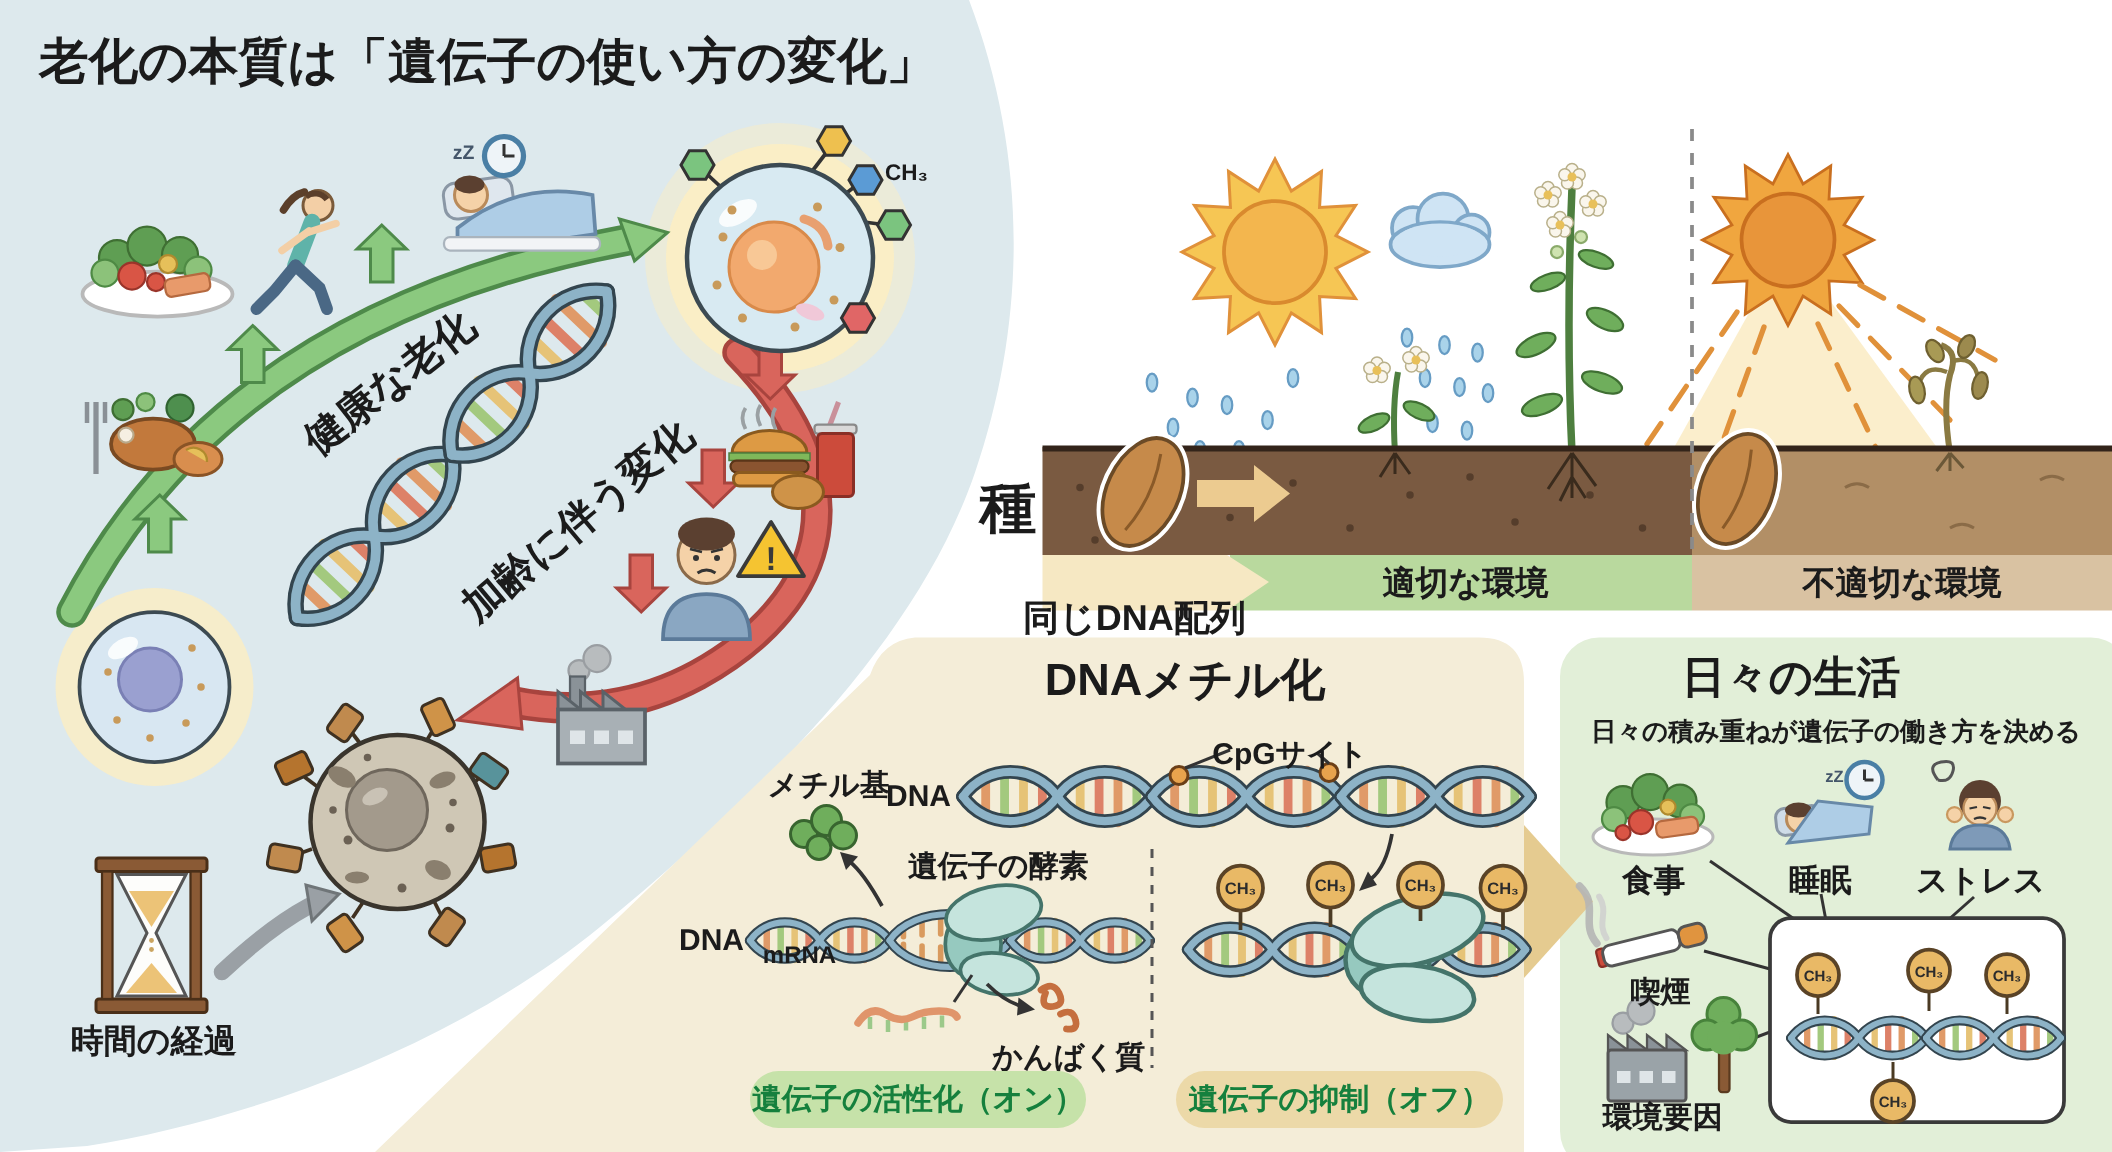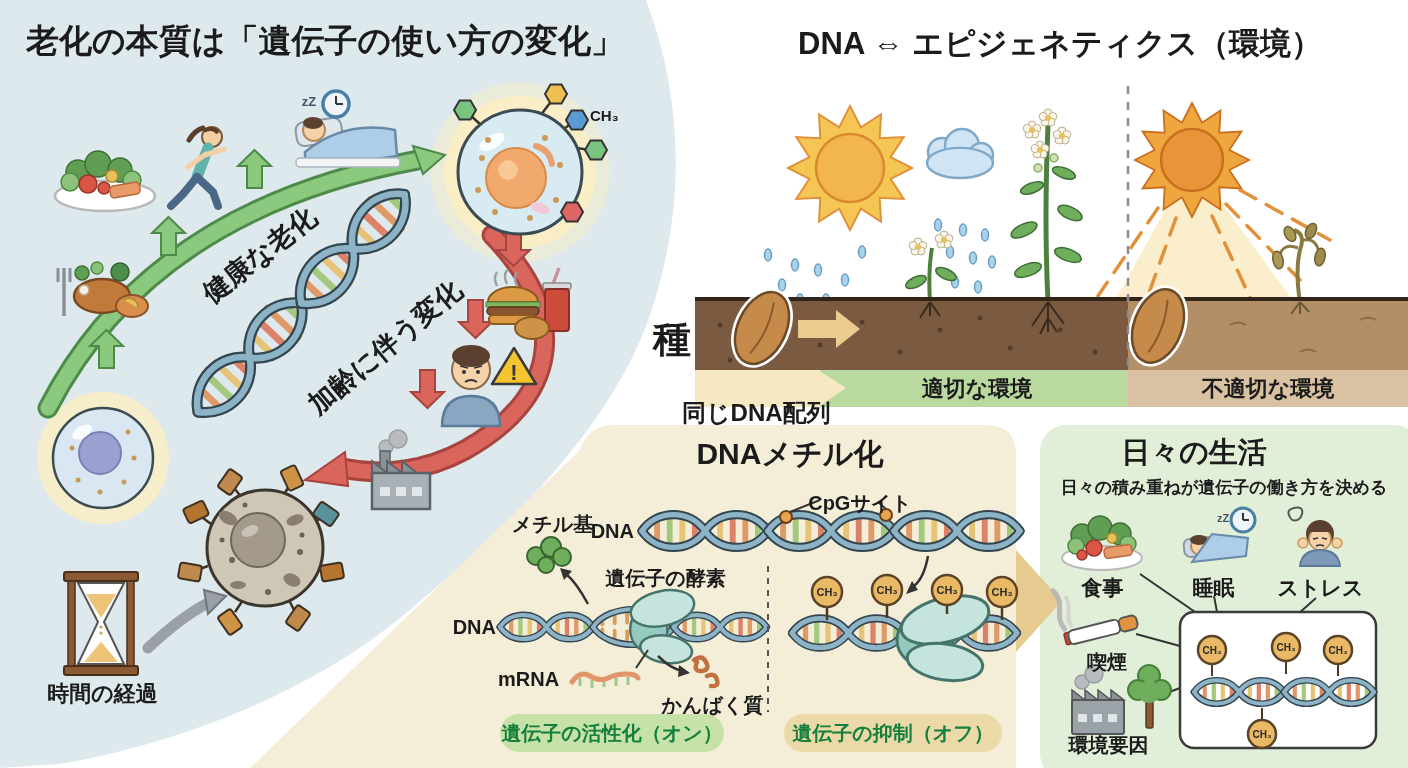--- a/index.html
+++ b/index.html
@@ -587,40 +587,39 @@
   <g>
     <rect x="1146" y="700" width="7" height="28" rx="2" fill="#8a5a35" stroke="#5a3a1f" stroke-width="1.5"></rect>
     <circle cx="1149" cy="676" r="11" fill="#6fae5c" stroke="#47823b" stroke-width="2"></circle>
     <circle cx="1138" cy="690" r="10" fill="#6fae5c" stroke="#47823b" stroke-width="2"></circle>
     <circle cx="1161" cy="690" r="10" fill="#6fae5c" stroke="#47823b" stroke-width="2"></circle>
     <circle cx="1149" cy="692" r="11" fill="#6fae5c"></circle>
   </g>
 </svg>
 
 <div class="lbl title" style="left:25px;top:22px;width:600px;font-size:33px;">老化の本質は「遺伝子の使い方の変化」</div>
-<div class="lbl title" style="left:760px;top:26px;width:600px;font-size:31px;">DNA ⇔ エピジェネティクス（環境）</div>
 
 <div class="lbl rot" style="left:150px;top:240px;width:220px;font-size:27px;transform:rotate(-38deg);">健康な老化</div>
 <div class="lbl rot" style="left:278px;top:332px;width:215px;font-size:27px;transform:rotate(-40deg);">加齢に伴う変化</div>
 <div class="lbl" style="left:30px;top:681px;width:145px;font-size:22px;">時間の経過</div>
 <div class="lbl" style="left:590px;top:107px;width:46px;font-size:15px;text-align:left;">CH₃</div>
 <div class="lbl" style="left:294px;top:95px;width:30px;font-size:13px;color:#44566a;">zZ</div>
 
 <div class="lbl" style="left:650px;top:318px;width:44px;font-size:38px;">種</div>
 <div class="lbl" style="left:682px;top:399px;width:134px;font-size:24px;">同じDNA配列</div>
 <div class="lbl" style="left:852px;top:376px;width:250px;font-size:22px;">適切な環境</div>
 <div class="lbl" style="left:1135px;top:376px;width:266px;font-size:22px;">不適切な環境</div>
 
 <div class="lbl" style="left:640px;top:437px;width:300px;font-size:30px;">DNAメチル化</div>
 <div class="lbl" style="left:790px;top:476px;width:140px;font-size:20px;margin-top:16px;">CpGサイト</div>
 <div class="lbl" style="left:578px;top:520px;width:56px;font-size:20px;text-align:right;">DNA</div>
 <div class="lbl" style="left:440px;top:616px;width:56px;font-size:20px;text-align:right;">DNA</div>
 <div class="lbl" style="left:505px;top:513px;width:95px;font-size:20px;">メチル基</div>
 <div class="lbl" style="left:598px;top:567px;width:135px;font-size:20px;">遺伝子の酵素</div>
-<div class="lbl" style="left:498px;top:668px;width:70px;font-size:20px;text-align:left;">mRNA</div>
+<div class="lbl" style="left:498px;top:629px;width:70px;font-size:16px;text-align:center;">mRNA</div>
 <div class="lbl" style="left:655px;top:694px;width:115px;font-size:20px;">かんばく質</div>
 <div class="pill" style="left:500px;top:714px;width:224px;height:38px;line-height:38px;font-size:20px;background:#c6e2a9;">遺伝子の活性化（オン）</div>
 <div class="pill" style="left:784px;top:714px;width:218px;height:38px;line-height:38px;font-size:20px;background:#ecd9a8;">遺伝子の抑制（オフ）</div>
 
 <div class="lbl" style="left:1040px;top:436px;width:308px;font-size:29px;">日々の生活</div>
 <div class="lbl" style="left:1040px;top:478px;width:368px;font-size:17px;">日々の積み重ねが遺伝子の働き方を決める</div>
 <div class="lbl" style="left:1055px;top:576px;width:95px;font-size:21px;">食事</div>
 <div class="lbl" style="left:1166px;top:576px;width:95px;font-size:21px;">睡眠</div>
 <div class="lbl" style="left:1268px;top:576px;width:105px;font-size:21px;">ストレス</div>
 <div class="lbl" style="left:1062px;top:651px;width:90px;font-size:20px;">喫煙</div>

